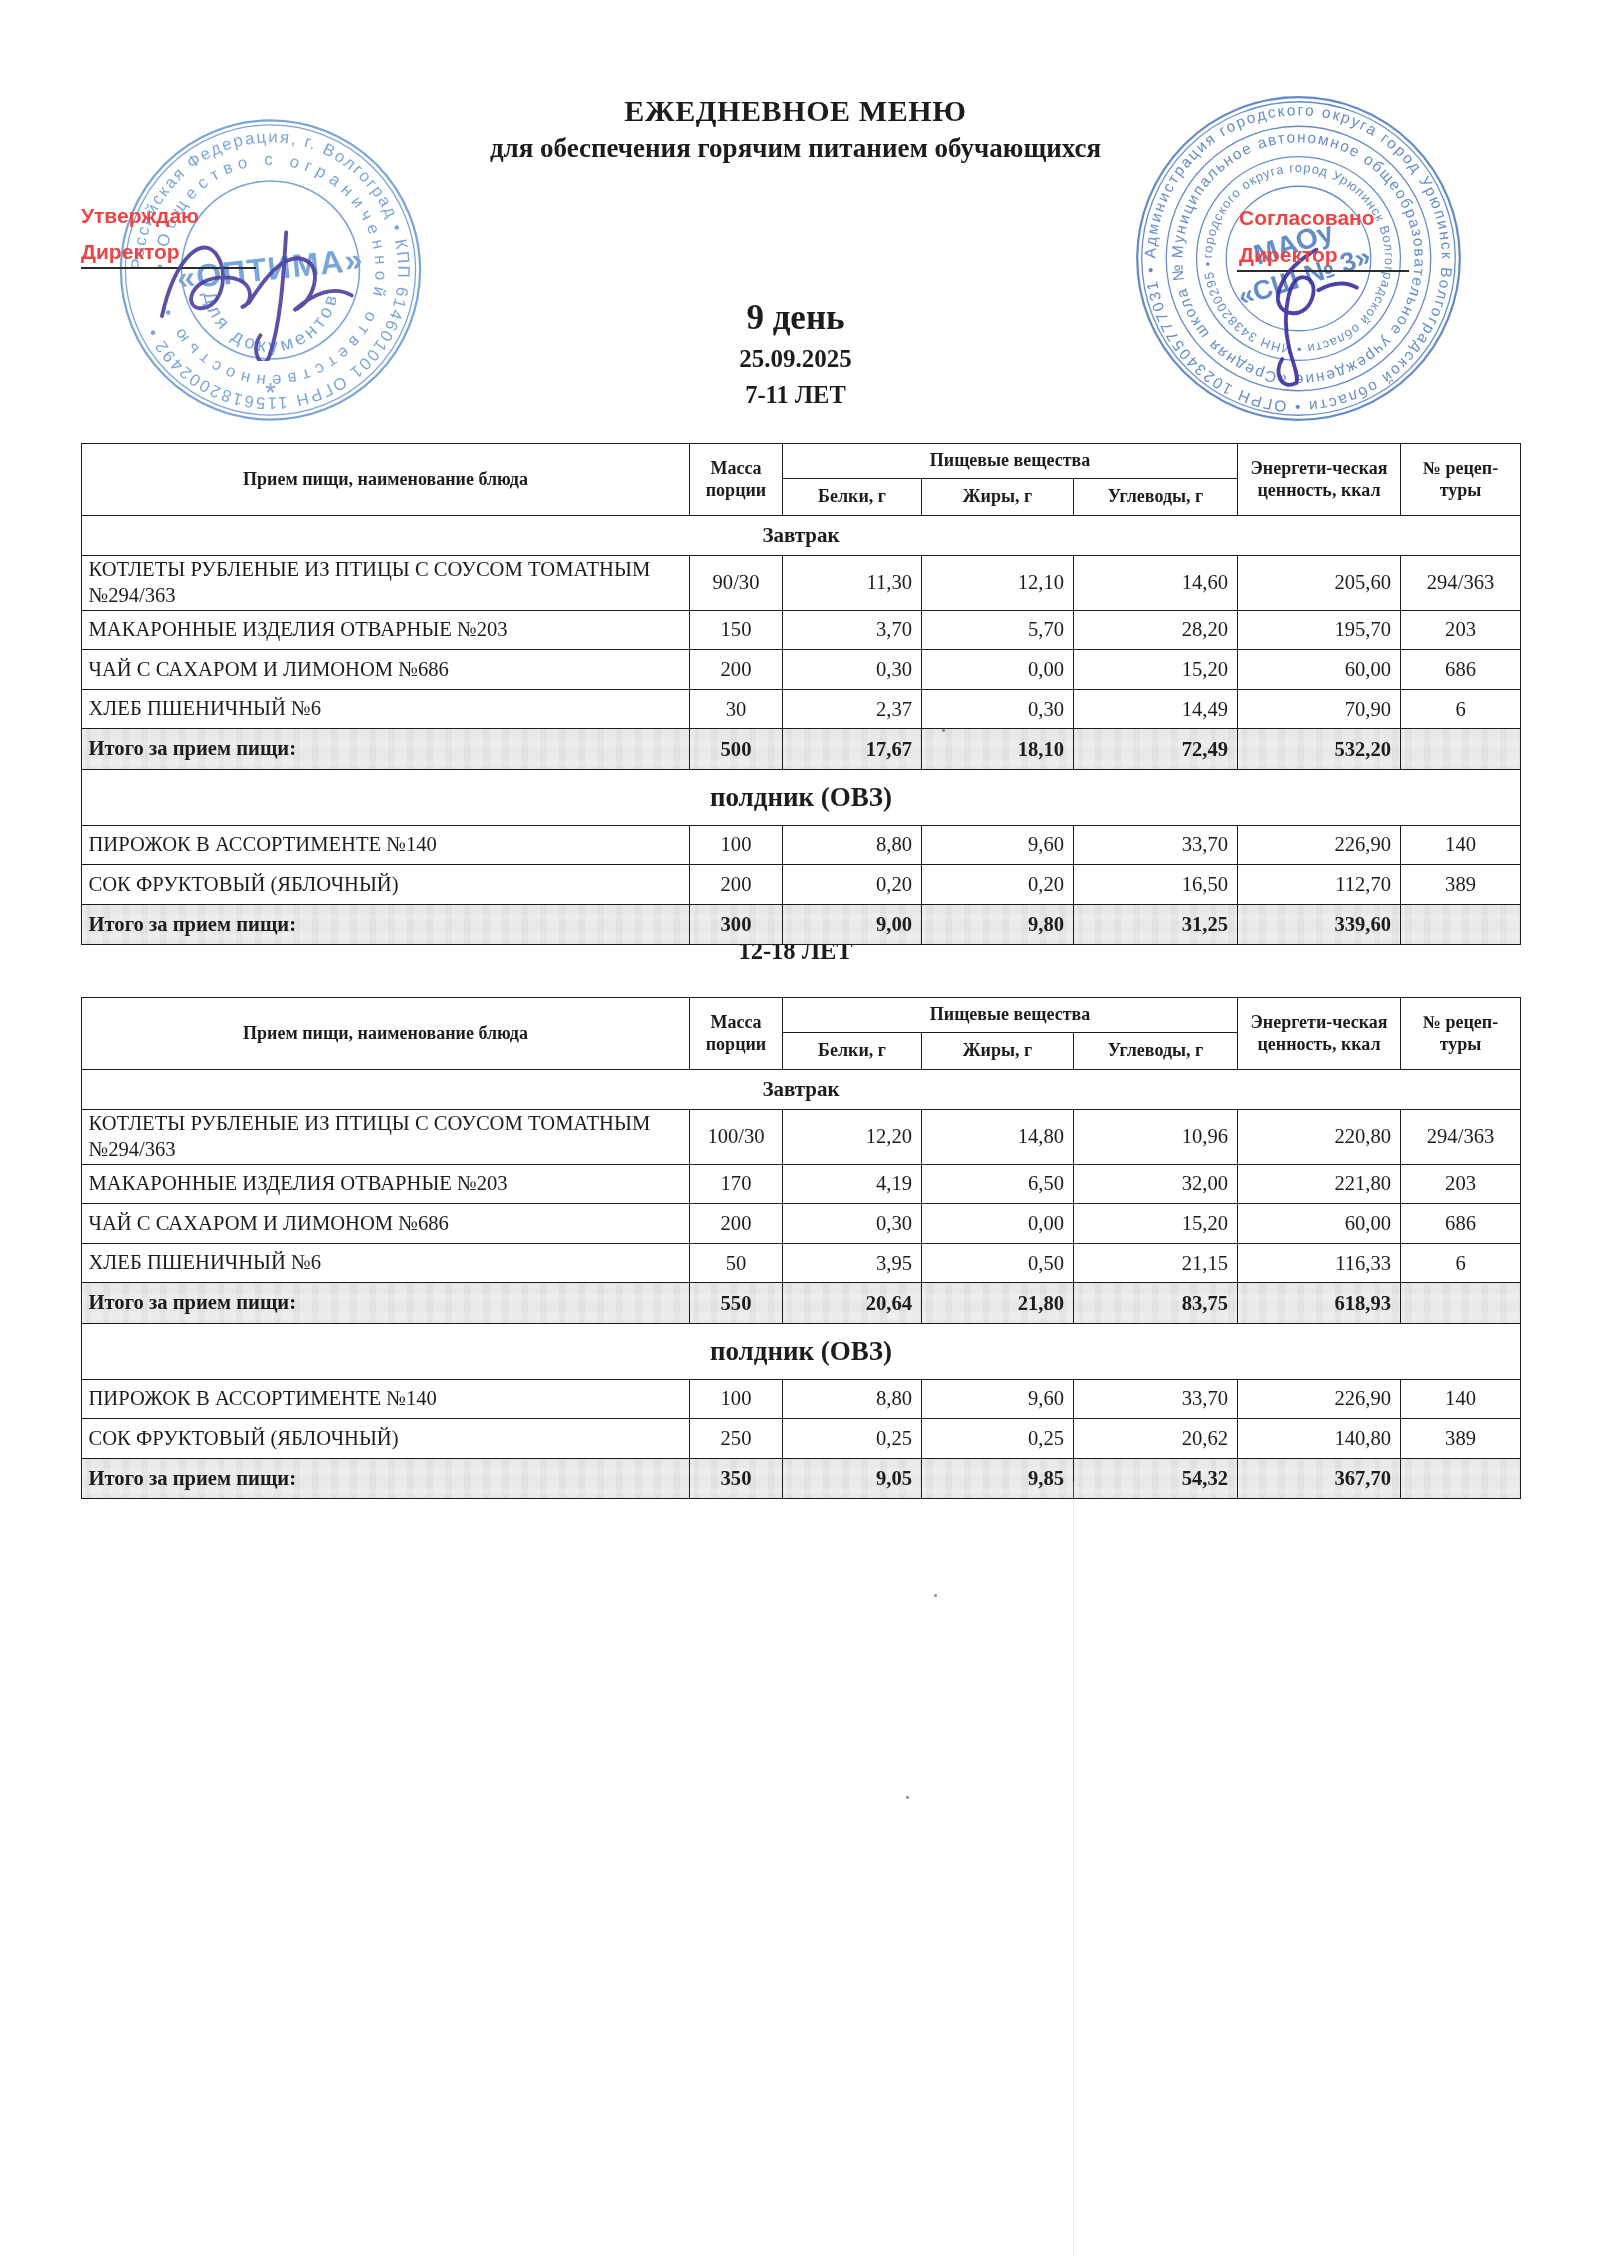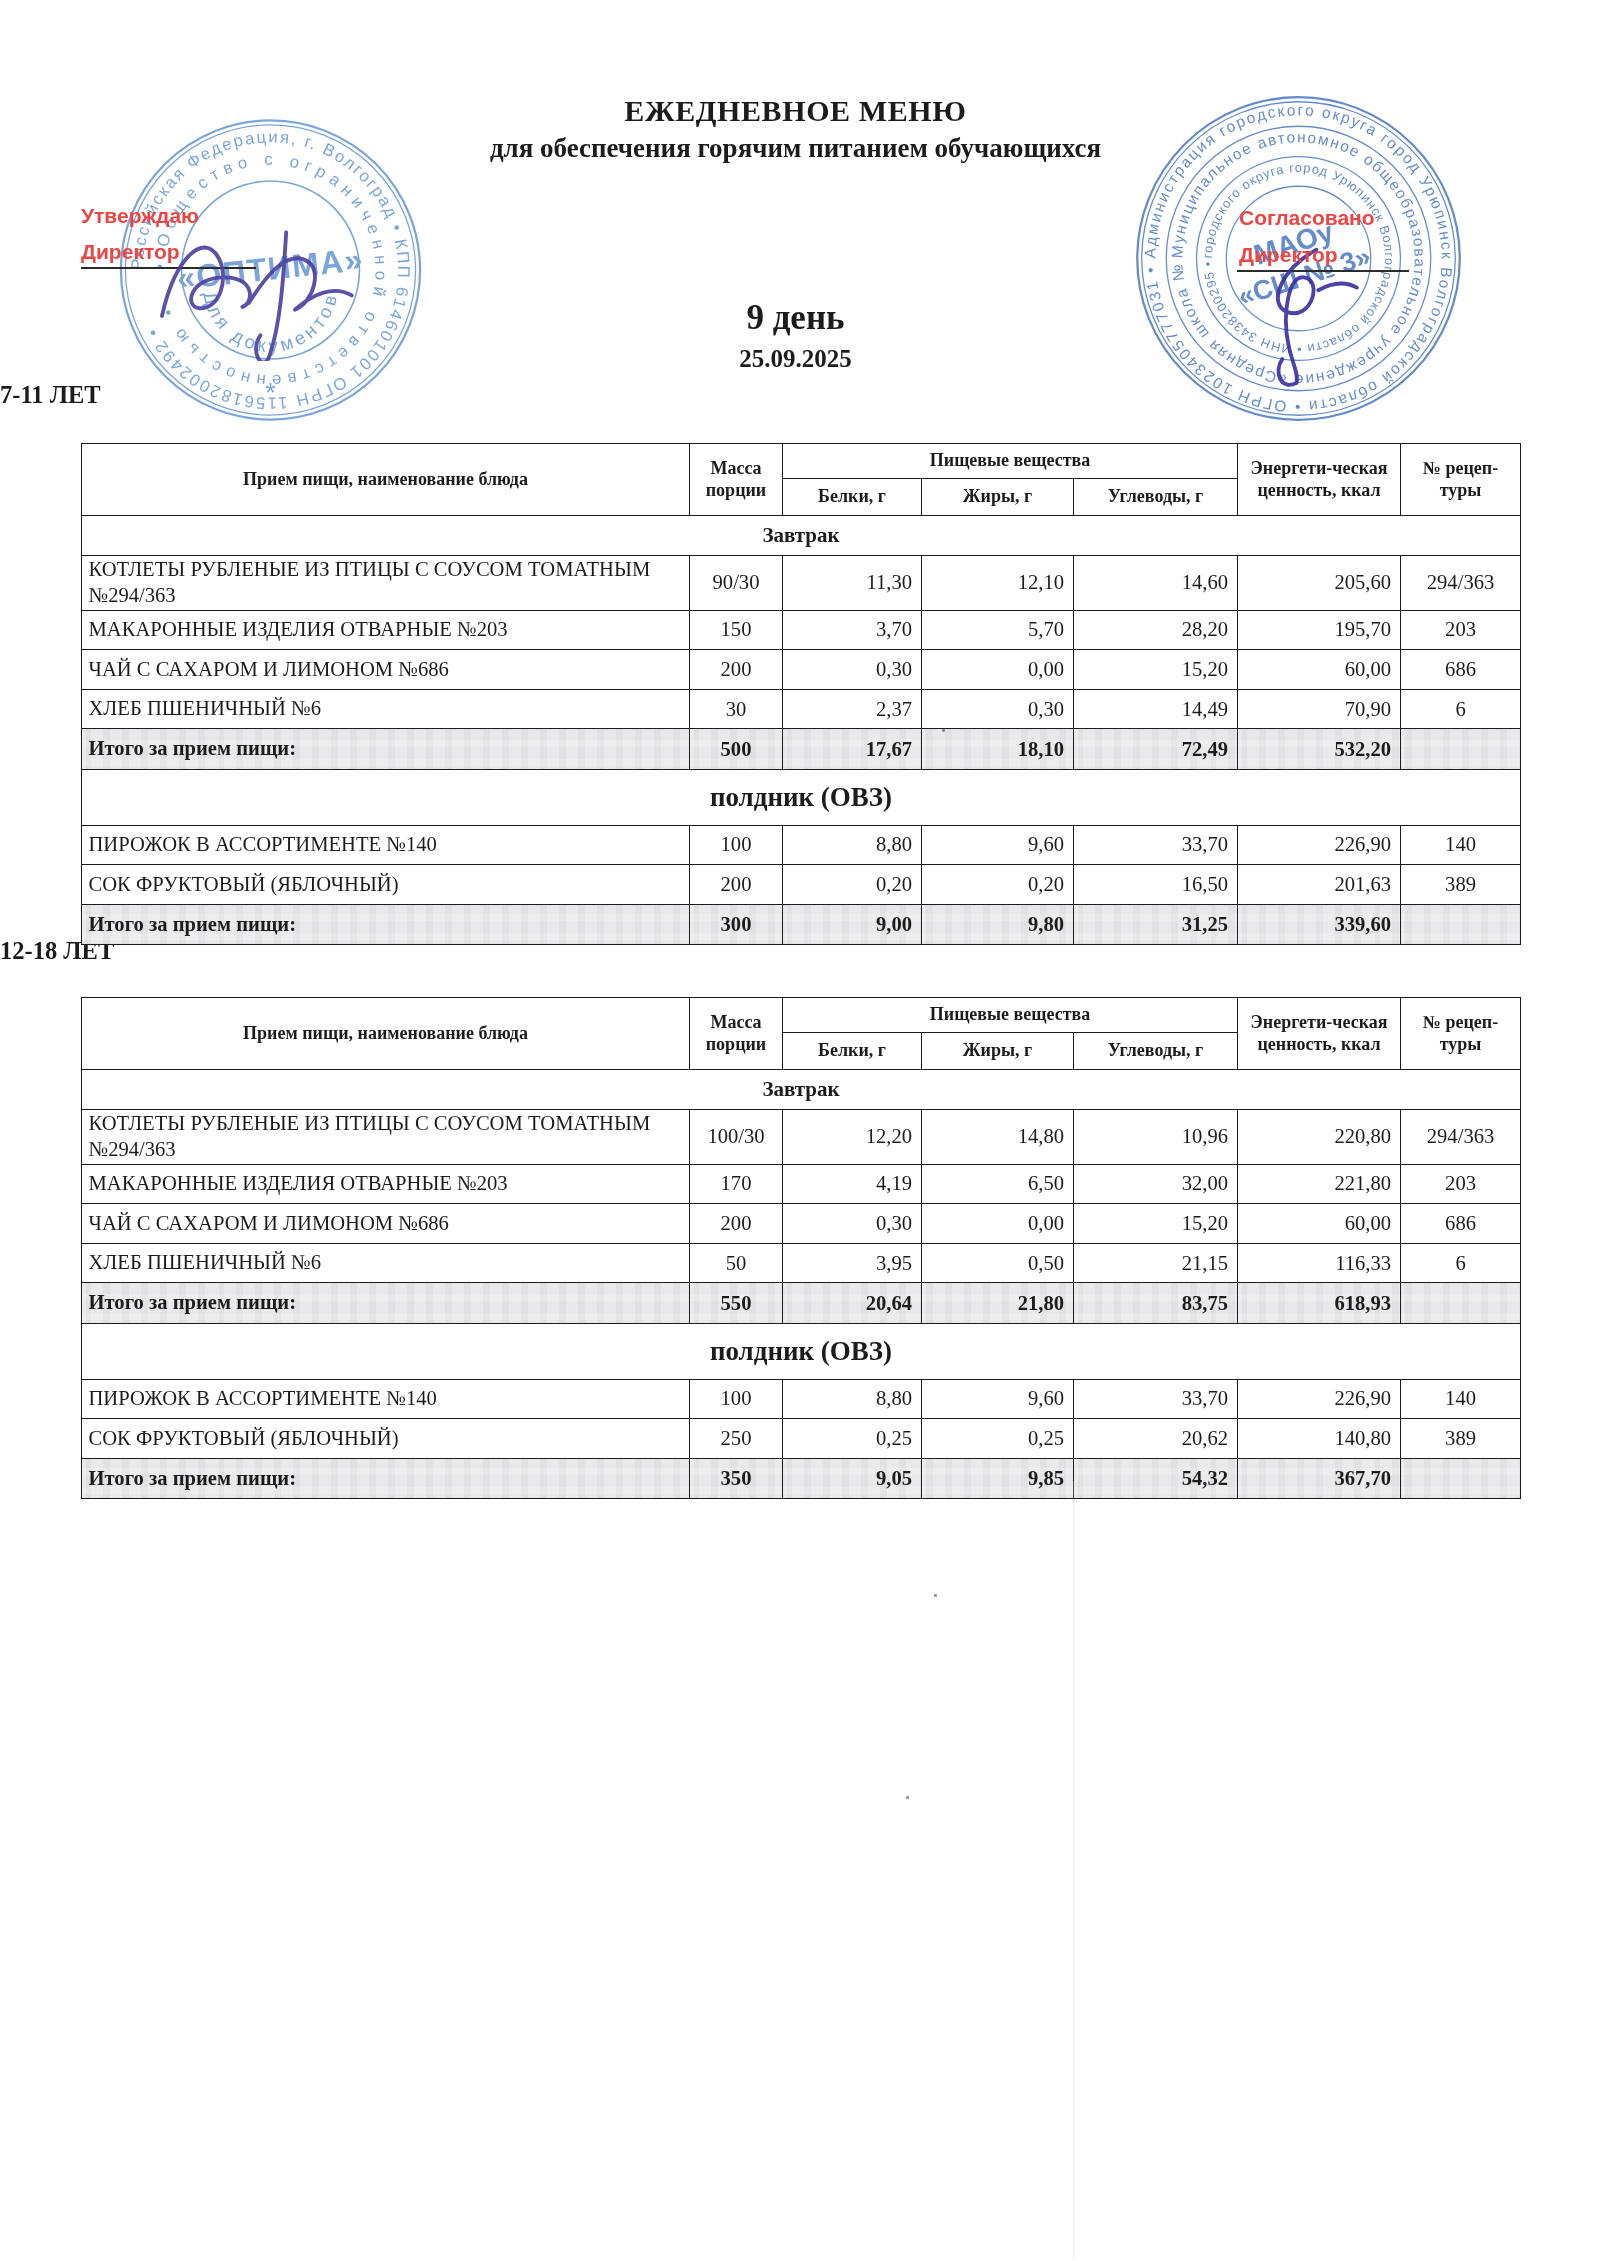--- a/index.html
+++ b/index.html
@@ -9,21 +9,21 @@
     position:relative;overflow:hidden;
   }
   .page{position:absolute;inset:0;}
 
   
   .center-band{position:absolute;left:0;width:1591px;text-align:center;}
   .doc-title{top:94px;font-size:30px;font-weight:bold;letter-spacing:0.6px;}
   .doc-subtitle{top:133px;font-size:27px;font-weight:bold;}
   .day-title{top:298px;font-size:35px;font-weight:bold;}
   .date-title{top:345px;font-size:25px;font-weight:bold;}
-  .age-heading{position:absolute;left:0;width:1591px;font-size:24.5px;font-weight:bold;}
+  .age-heading{position:absolute;left:0;width:1591px;text-align:center;font-size:24.5px;font-weight:bold;}
 
   
   .sig-label{position:absolute;font-family:"Liberation Sans",sans-serif;font-weight:bold;
     font-size:21px;color:#ef4444;z-index:4;}
   .sig-line{position:absolute;border-bottom:2.6px solid #2b2b2b;z-index:2;}
 
   
   .stamp{position:absolute;z-index:1;opacity:.82;}
   .stamp text{font-family:"Liberation Sans",sans-serif;}
   .autograph{position:absolute;z-index:3;}
@@ -219,21 +219,21 @@
           <td class="num">33,70</td>
           <td class="num">226,90</td>
           <td class="rec">140</td>
         </tr>
         <tr class="dish-row">
           <td class="dish">СОК ФРУКТОВЫЙ (ЯБЛОЧНЫЙ)</td>
           <td class="num mass">200</td>
           <td class="num">0,20</td>
           <td class="num">0,20</td>
           <td class="num">16,50</td>
-          <td class="num">201,63</td>
+          <td class="num">112,70</td>
           <td class="rec">389</td>
         </tr>
         <tr class="total-row">
           <td class="dish">Итого за прием пищи:</td>
           <td class="num mass">300</td>
           <td class="num">9,00</td>
           <td class="num">9,80</td>
           <td class="num">31,25</td>
           <td class="num">339,60</td>
           <td class="rec"></td>

